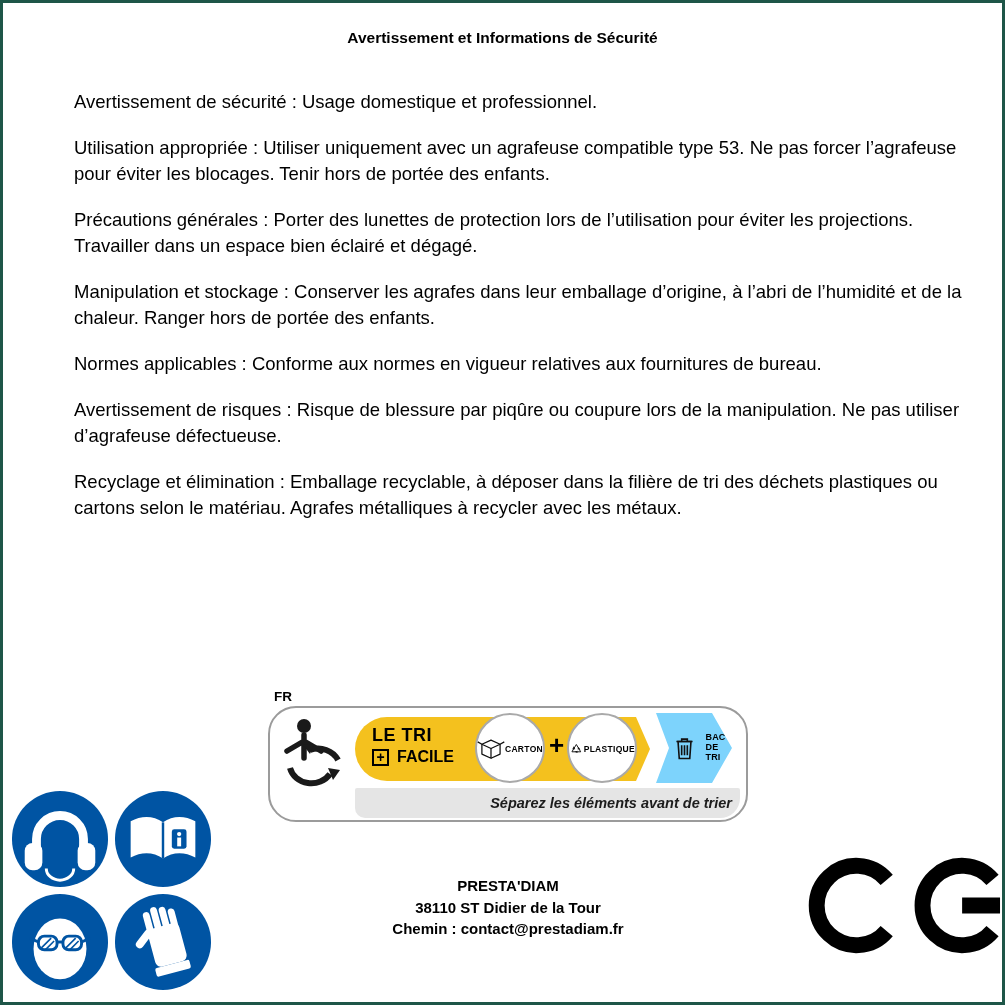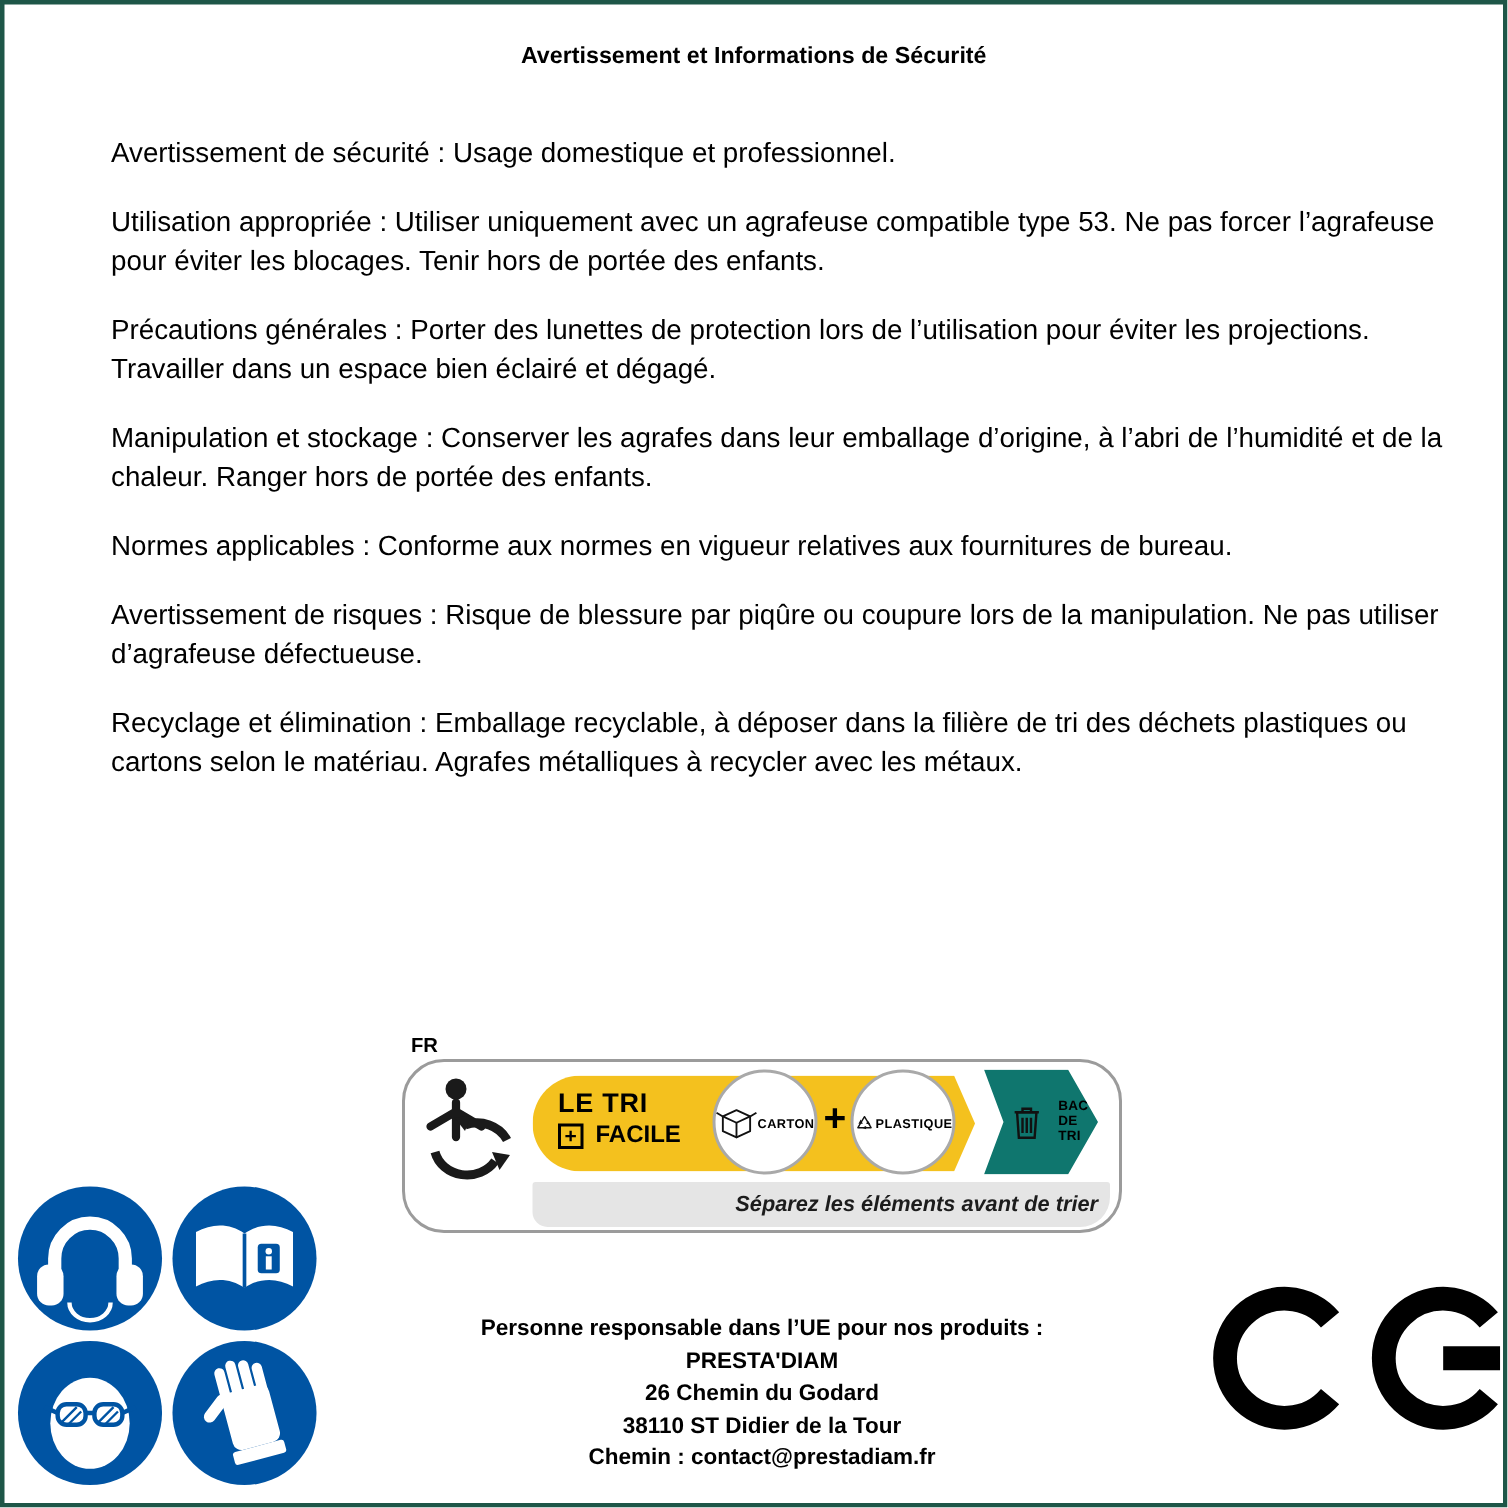--- a/index.html
+++ b/index.html
@@ -32,21 +32,21 @@
   .letri2{display:flex;align-items:center;gap:4px;font-size:16px;font-weight:900;margin-top:2px;}
   .plusbox{display:inline-flex;align-items:center;justify-content:center;width:17px;height:17px;
     border:2.5px solid #000;font-size:14px;font-weight:900;line-height:1;box-sizing:border-box;}
   .mat-circle{position:absolute;top:5px;width:70px;height:70px;border-radius:50%;background:#fff;
     border:2px solid #a9a9a9;box-sizing:border-box;display:flex;flex-direction:row;
     align-items:center;justify-content:center;z-index:2;}
   .mat-circle.carton{left:205px;}
   .mat-circle.plastique{left:297px;}
   .mat-label{font-size:8.5px;font-weight:bold;letter-spacing:.3px;margin-top:1px;}
   .plus-sep{position:absolute;left:279px;top:22px;font-size:26px;font-weight:bold;z-index:3;}
-  .tag{position:absolute;left:386px;top:5px;width:76px;height:70px;background:#0f766e;
+  .tag{position:absolute;left:386px;top:5px;width:76px;height:70px;background:#7dd3fc;
     clip-path:polygon(0 0,56px 0,76px 35px,56px 70px,0 70px,13px 35px);
     display:flex;align-items:center;justify-content:center;gap:10px;
     padding-left:12px;box-sizing:border-box;z-index:1;}
   .bac{font-size:9px;font-weight:800;line-height:1.08;letter-spacing:.2px;}
   .tagline{position:absolute;left:85px;top:80px;width:385px;height:30px;background:#e5e5e5;
     display:flex;align-items:center;justify-content:flex-end;padding-right:8px;box-sizing:border-box;
     font-style:italic;font-weight:bold;font-size:14.5px;color:#1c1c1c;
     border-radius:2px 2px 20px 10px;}
 
   
@@ -172,23 +172,21 @@
           <div>BAC</div>
           <div>DE</div>
           <div>TRI</div>
         </div>
       </div>
       <div class="tagline">Séparez les éléments avant de trier</div>
     </div>
   </div>
 
   <div class="resp">
-    <div>Personne responsable dans l’UE pour nos produits :</div>
     <div>PRESTA'DIAM</div>
-    <div>26 Chemin du Godard</div>
     <div>38110 ST Didier de la Tour</div>
     <div>Chemin : contact@prestadiam.fr</div>
   </div>
 
   <div class="ce">
     <svg viewBox="0 0 235 110" width="208" height="97">
       <g fill="none" stroke="#000" stroke-width="18">
         <path d="M94.5 26 A45 45 0 1 0 94.5 84"></path>
         <path d="M214.5 26 A45 45 0 1 0 214.5 84"></path>
         <path d="M180 55 H223"></path>

